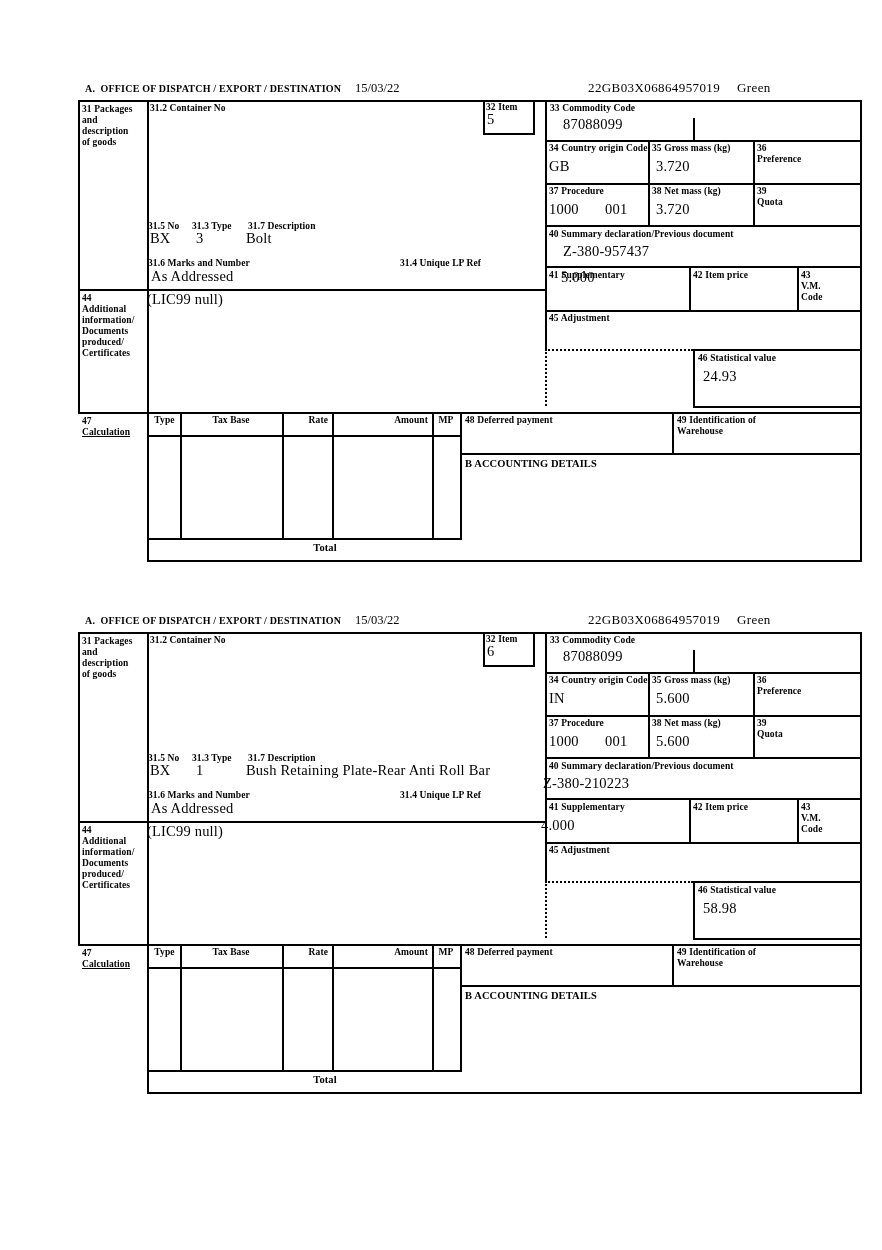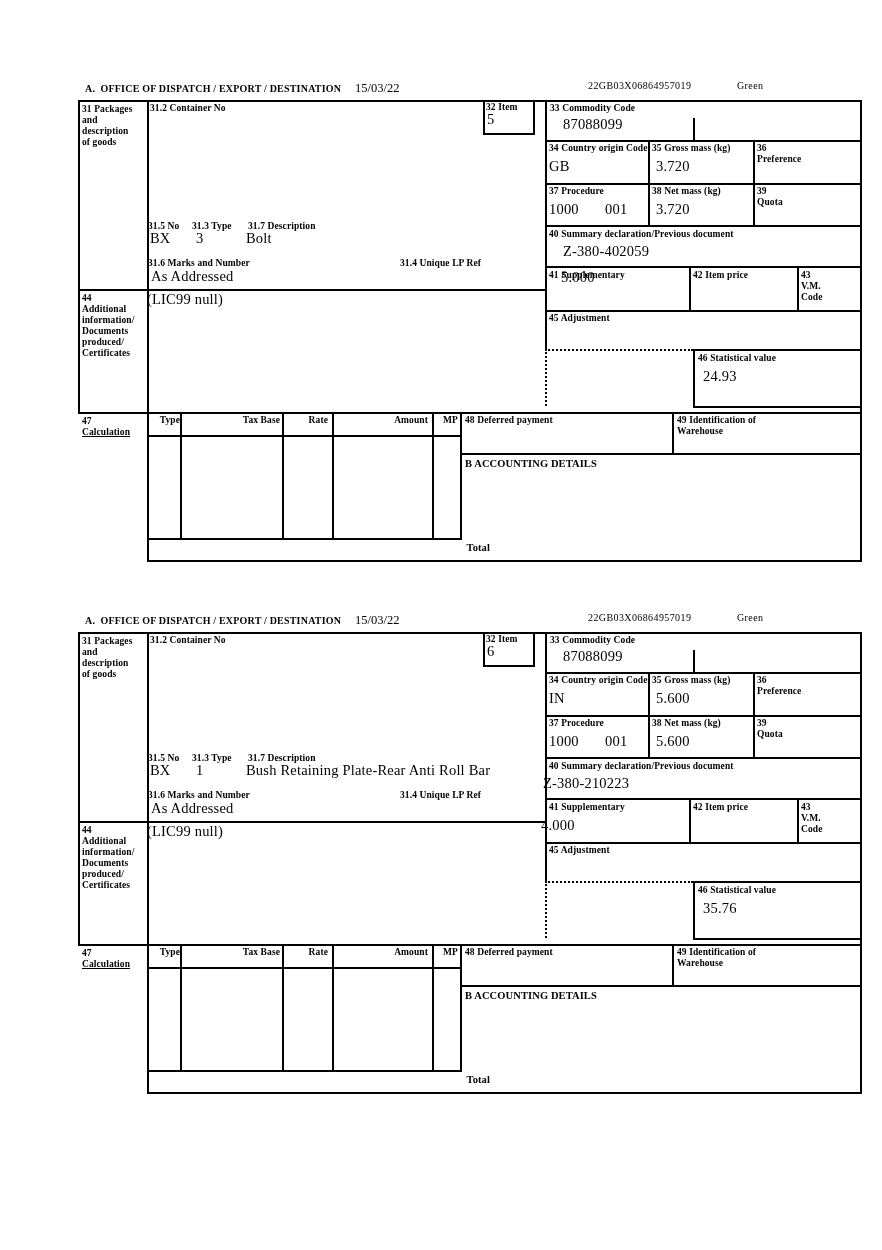--- a/index.html
+++ b/index.html
@@ -15,22 +15,22 @@
   .vl { width:2px; }
   .hl.dot { background:none; height:0; border-top:2px dotted #000; }
   .vl.dot { background:none; width:0; border-left:2px dotted #000; }
   .lbl {
     position:absolute; font-weight:bold; font-size:9.5px; line-height:11px;
     white-space:pre-line; letter-spacing:0.1px;
   }
   .val { position:absolute; font-size:14.5px; line-height:15px; white-space:pre; letter-spacing:0.2px; }
   .hdr { position:absolute; font-weight:bold; font-size:10px; letter-spacing:0.2px; white-space:pre; }
   .hval { position:absolute; font-size:12.5px; white-space:pre; }
-  .ref { font-size:10px; letter-spacing:0.4px; }
-  .ctr { text-align:right; }
+  .ref { font-size:13px; letter-spacing:0.4px; }
+  .ctr { text-align:center; }
   .rt { text-align:right; }
   .und { text-decoration:underline; }
   .big { font-size:10.5px; }
 </style>
 </head>
 <body>
 
 <div id="page" style="background: rgb(255, 255, 255); color: rgb(0, 0, 0);">
 
   <section class="sad-form" style="top:70px">
@@ -111,21 +111,21 @@
     <div class="lbl" style="left:652px;top:73px">35 Gross mass (kg)</div>
     <div class="val" style="left:656px;top:89px">3.720</div>
     <div class="lbl" style="left:757px;top:73px">36 Preference</div>
     <div class="lbl" style="left:549px;top:116px">37 Procedure</div>
     <div class="val" style="left:549px;top:132px">1000</div>
     <div class="val" style="left:605px;top:132px">001</div>
     <div class="lbl" style="left:652px;top:116px">38 Net mass (kg)</div>
     <div class="val" style="left:656px;top:132px">3.720</div>
     <div class="lbl" style="left:757px;top:116px">39 Quota</div>
     <div class="lbl" style="left:549px;top:159px">40 Summary declaration/Previous document</div>
-    <div class="val" style="left:563px;top:174px">Z-380-402059</div>
+    <div class="val" style="left:563px;top:174px">Z-380-957437</div>
     <div class="lbl" style="left:549px;top:200px">41 Supplementary</div>
     <div class="val" style="left:561px;top:200px">5.000</div>
     <div class="lbl" style="left:693px;top:200px">42 Item price</div>
     <div class="lbl" style="left:801px;top:200px">43 V.M. Code</div>
     <div class="lbl" style="left:549px;top:243px">45 Adjustment</div>
     <div class="lbl" style="left:698px;top:283px">46 Statistical value</div>
     <div class="val" style="left:703px;top:299px">24.93</div>
 
     <div class="lbl ctr" style="left:149px;top:345px;width:31px">Type</div>
     <div class="lbl ctr" style="left:182px;top:345px;width:98px">Tax Base</div>
@@ -223,21 +223,21 @@
     <div class="val" style="left:656px;top:132px">5.600</div>
     <div class="lbl" style="left:757px;top:116px">39 Quota</div>
     <div class="lbl" style="left:549px;top:159px">40 Summary declaration/Previous document</div>
     <div class="val" style="left:543px;top:174px">Z-380-210223</div>
     <div class="lbl" style="left:549px;top:200px">41 Supplementary</div>
     <div class="val" style="left:541px;top:216px">4.000</div>
     <div class="lbl" style="left:693px;top:200px">42 Item price</div>
     <div class="lbl" style="left:801px;top:200px">43 V.M. Code</div>
     <div class="lbl" style="left:549px;top:243px">45 Adjustment</div>
     <div class="lbl" style="left:698px;top:283px">46 Statistical value</div>
-    <div class="val" style="left:703px;top:299px">35.76</div>
+    <div class="val" style="left:703px;top:299px">58.98</div>
 
     <div class="lbl ctr" style="left:149px;top:345px;width:31px">Type</div>
     <div class="lbl ctr" style="left:182px;top:345px;width:98px">Tax Base</div>
     <div class="lbl rt" style="left:234px;top:345px;width:94px">Rate</div>
     <div class="lbl rt" style="left:334px;top:345px;width:94px">Amount</div>
     <div class="lbl ctr" style="left:434px;top:345px;width:24px">MP</div>
     <div class="lbl" style="left:465px;top:345px">48 Deferred payment</div>
     <div class="lbl" style="left:677px;top:345px">49 Identification of Warehouse</div>
     <div class="lbl big" style="left:465px;top:388px">B ACCOUNTING DETAILS</div>
     <div class="lbl ctr big" style="left:160px;top:472px;width:330px">Total</div>

